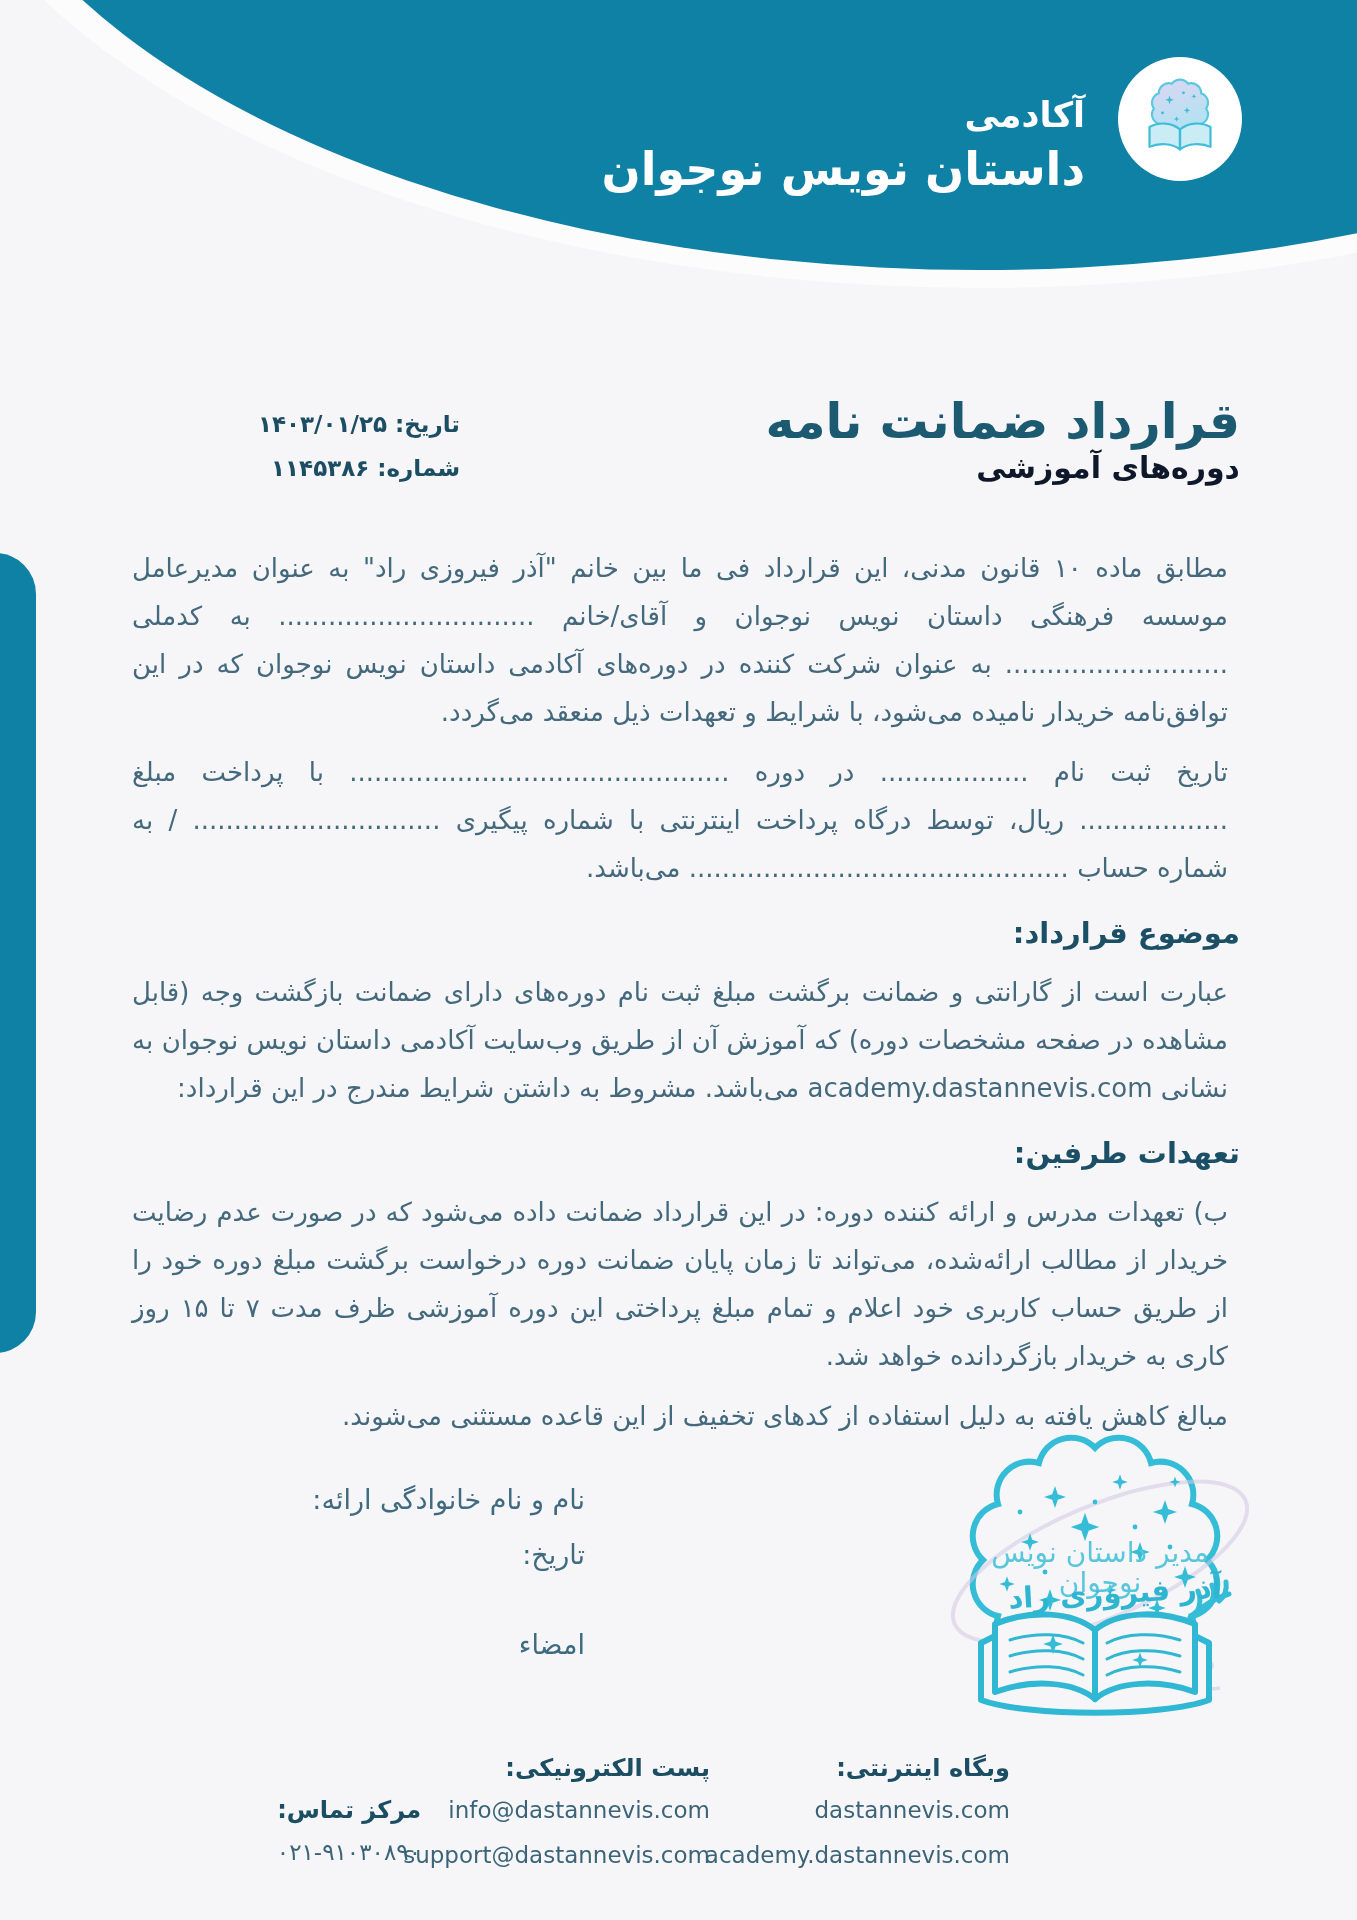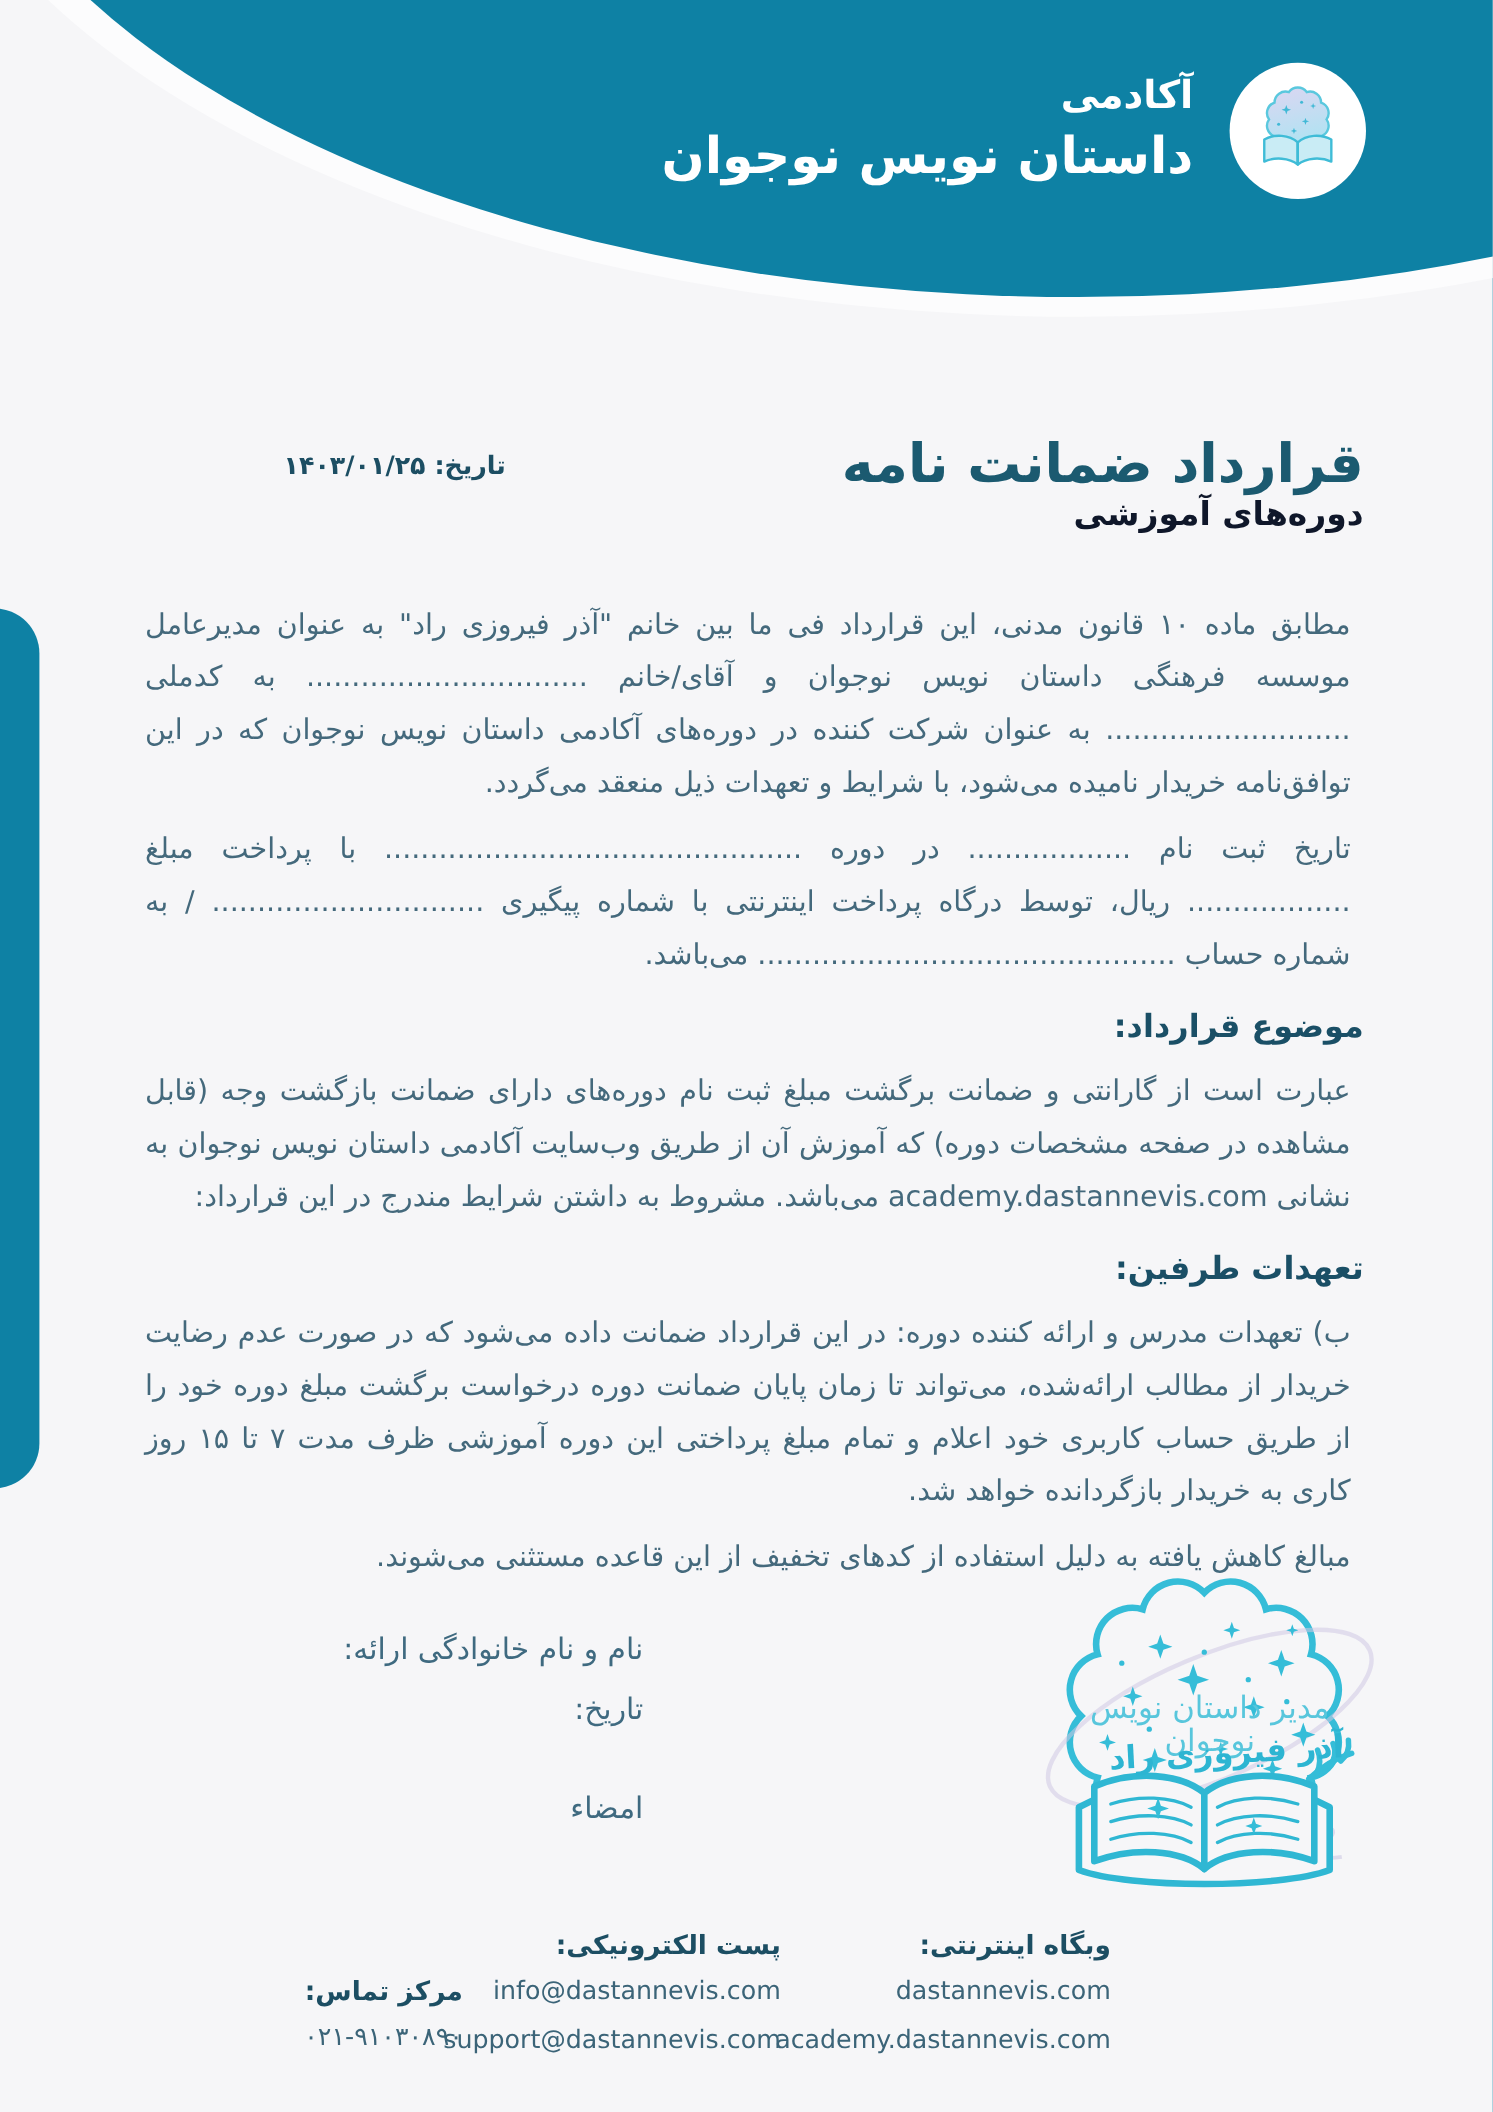--- a/index.html
+++ b/index.html
@@ -19,21 +19,21 @@
     border-radius:50%;background:#0e81a4;
   }
   .left-bar{
     position:absolute;left:-46px;top:553px;width:82px;height:800px;
     border-radius:46px;background:#0e81a4;
   }
   
   .brand{
     position:absolute;top:64px;right:272px;text-align:right;color:#ffffff;
   }
-  .brand .l1{font-size:35px;font-weight:bold;line-height:46px;}
+  .brand .l1{font-size:35px;font-weight:bold;line-height:46px;margin-top:28px;}
   .brand .l2{font-size:46px;font-weight:bold;line-height:58px;margin-top:2px;}
   .logo-circle{
     position:absolute;top:57px;right:115px;width:124px;height:124px;border-radius:50%;
     background:#ffffff;display:flex;align-items:center;justify-content:center;
   }
   
   .title-block{position:absolute;top:396px;right:117px;text-align:right;}
   .title-block .t1{font-size:49px;font-weight:bold;color:#1b5a70;line-height:52px;}
   .title-block .t2{font-size:30px;font-weight:bold;color:#0f172a;line-height:40px;}
   .meta-block{position:absolute;top:402px;left:120px;width:340px;text-align:right;color:#1c4e63;}
@@ -111,20 +111,21 @@
     </g>
   </svg>
 </div>
 
 <div class="title-block">
   <div class="t1">قرارداد ضمانت نامه</div>
   <div class="t2">دوره‌های آموزشی</div>
 </div>
 <div class="meta-block">
   <div class="row">تاریخ: ۱۴۰۳/۰۱/۲۵</div>
+  <div class="row">شماره: ۱۱۴۵۳۸۶</div>
 </div>
 
 <div class="body-text">
   <p>مطابق ماده ۱۰ قانون مدنی، این قرارداد فی ما بین خانم "آذر فیروزی راد" به عنوان مدیرعامل موسسه فرهنگی داستان نویس نوجوان و آقای/خانم ............................... به کدملی ........................... به عنوان شرکت کننده در دوره‌های آکادمی داستان نویس نوجوان که در این توافق‌نامه خریدار نامیده می‌شود، با شرایط و تعهدات ذیل منعقد می‌گردد.</p>
   <p>تاریخ ثبت نام .................. در دوره .............................................. با پرداخت مبلغ .................. ریال، توسط درگاه پرداخت اینترنتی با شماره پیگیری .............................. / به شماره حساب .............................................. می‌باشد.</p>
   <h3>موضوع قرارداد:</h3>
   <p>عبارت است از گارانتی و ضمانت برگشت مبلغ ثبت نام دوره‌های دارای ضمانت بازگشت وجه (قابل مشاهده در صفحه مشخصات دوره) که آموزش آن از طریق وب‌سایت آکادمی داستان نویس نوجوان به نشانی academy.dastannevis.com می‌باشد. مشروط به داشتن شرایط مندرج در این قرارداد:</p>
   <h3>تعهدات طرفین:</h3>
   <p>ب) تعهدات مدرس و ارائه کننده دوره: در این قرارداد ضمانت داده می‌شود که در صورت عدم رضایت خریدار از مطالب ارائه‌شده، می‌تواند تا زمان پایان ضمانت دوره درخواست برگشت مبلغ دوره خود را از طریق حساب کاربری خود اعلام و تمام مبلغ پرداختی این دوره آموزشی ظرف مدت ۷ تا ۱۵ روز کاری به خریدار بازگردانده خواهد شد.</p>
   <p>مبالغ کاهش یافته به دلیل استفاده از کدهای تخفیف از این قاعده مستثنی می‌شوند.</p>

